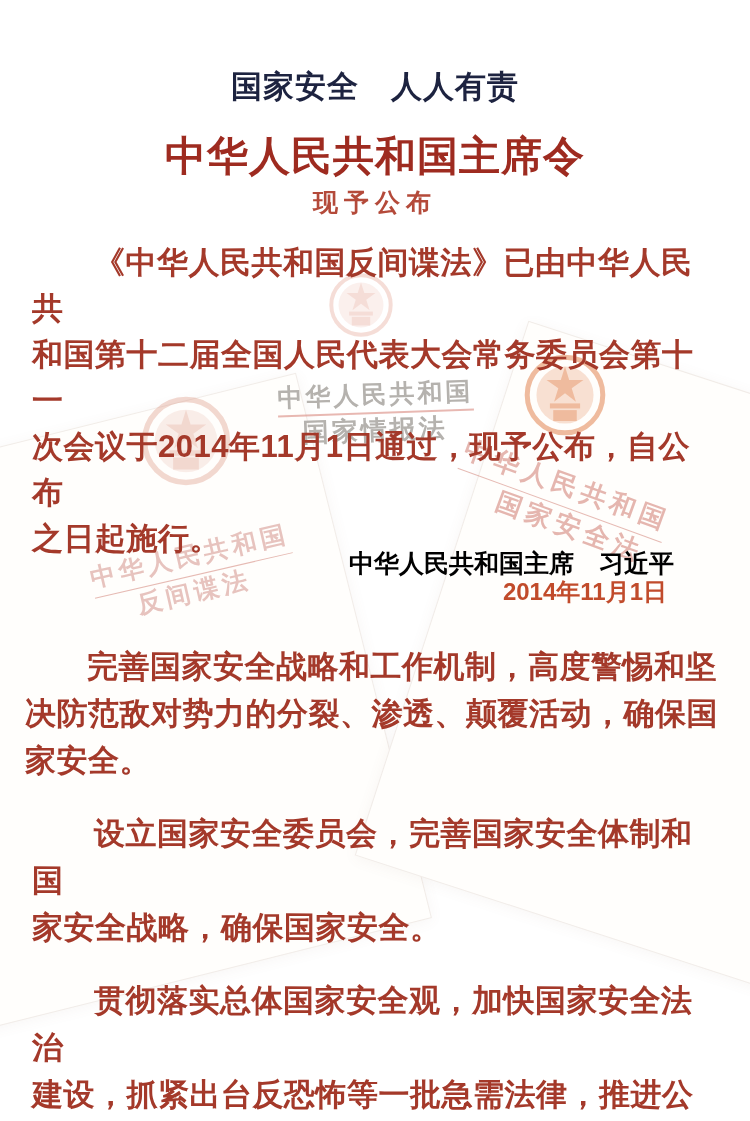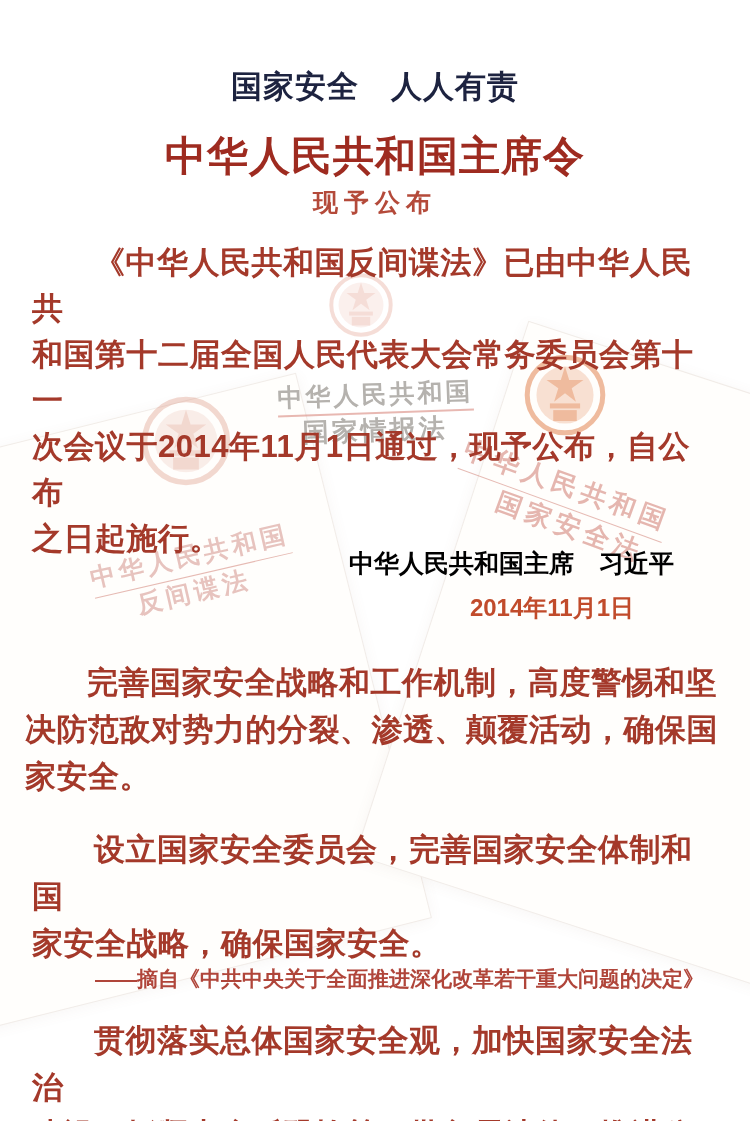--- a/index.html
+++ b/index.html
@@ -66,22 +66,22 @@
     line-height:46px; color:#a4392a; white-space:pre-line; text-indent:2em;
     letter-spacing:0.5px;
   }
   .quote-text { line-height:47px; }
 
   .signer {
     text-align:right; padding-right:76px; font-size:25px; font-weight:bold;
     color:#000000; margin-top:-12px; line-height:27px;
   }
   .date {
-    text-align:right; padding-right:116px; font-size:24px; font-weight:bold;
-    color:#c14b2b; margin-top:18px; line-height:26px;
+    text-align:right; padding-right:83px; font-size:24px; font-weight:bold;
+    color:#c14b2b; margin-top:2px; line-height:26px;
   }
 
   .quote-source {
     padding-left:95px; font-size:21px; font-weight:bold; color:#b0453a;
     line-height:24px;
   }
   .q1-text   { margin-top:38px;margin-left:25px; }
   .q1-source { margin-top:-12px; }
   .q2-text   { margin-top:26px; }
   .q2-source { margin-top:0px; }
@@ -149,21 +149,20 @@
 之日起施行。</div>
     <div class="signer">中华人民共和国主席　习近平</div>
     <div class="date">2014年11月1日</div>
 
     <div class="quote-text q1-text">完善国家安全战略和工作机制，高度警惕和坚
 决防范敌对势力的分裂、渗透、颠覆活动，确保国
 家安全。</div>
 
     <div class="quote-text q2-text">设立国家安全委员会，完善国家安全体制和国
 家安全战略，确保国家安全。</div>
-    <div class="quote-source q2-source">——摘自《中共中央关于全面推进深化改革若干重大问题的决定》</div>
 
     <div class="quote-text q3-text">贯彻落实总体国家安全观，加快国家安全法治
 建设，抓紧出台反恐怖等一批急需法律，推进公共
 安全法治化，构建国家安全法律制度体系。</div>
 
   </div>
 
 </div>
 
 </body></html>

